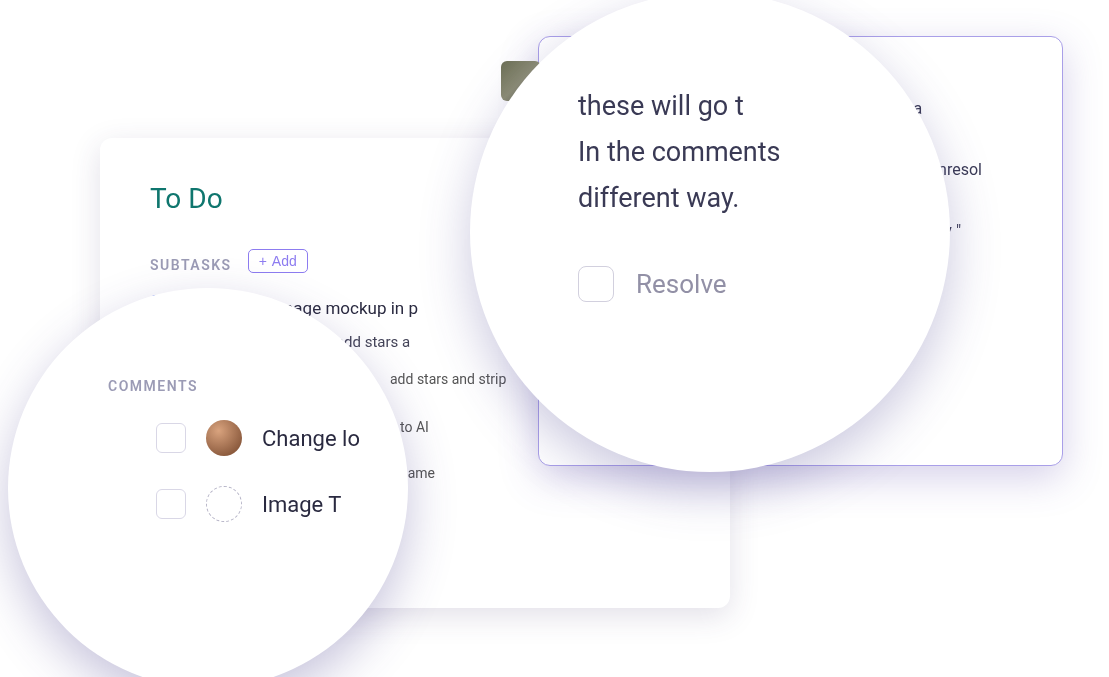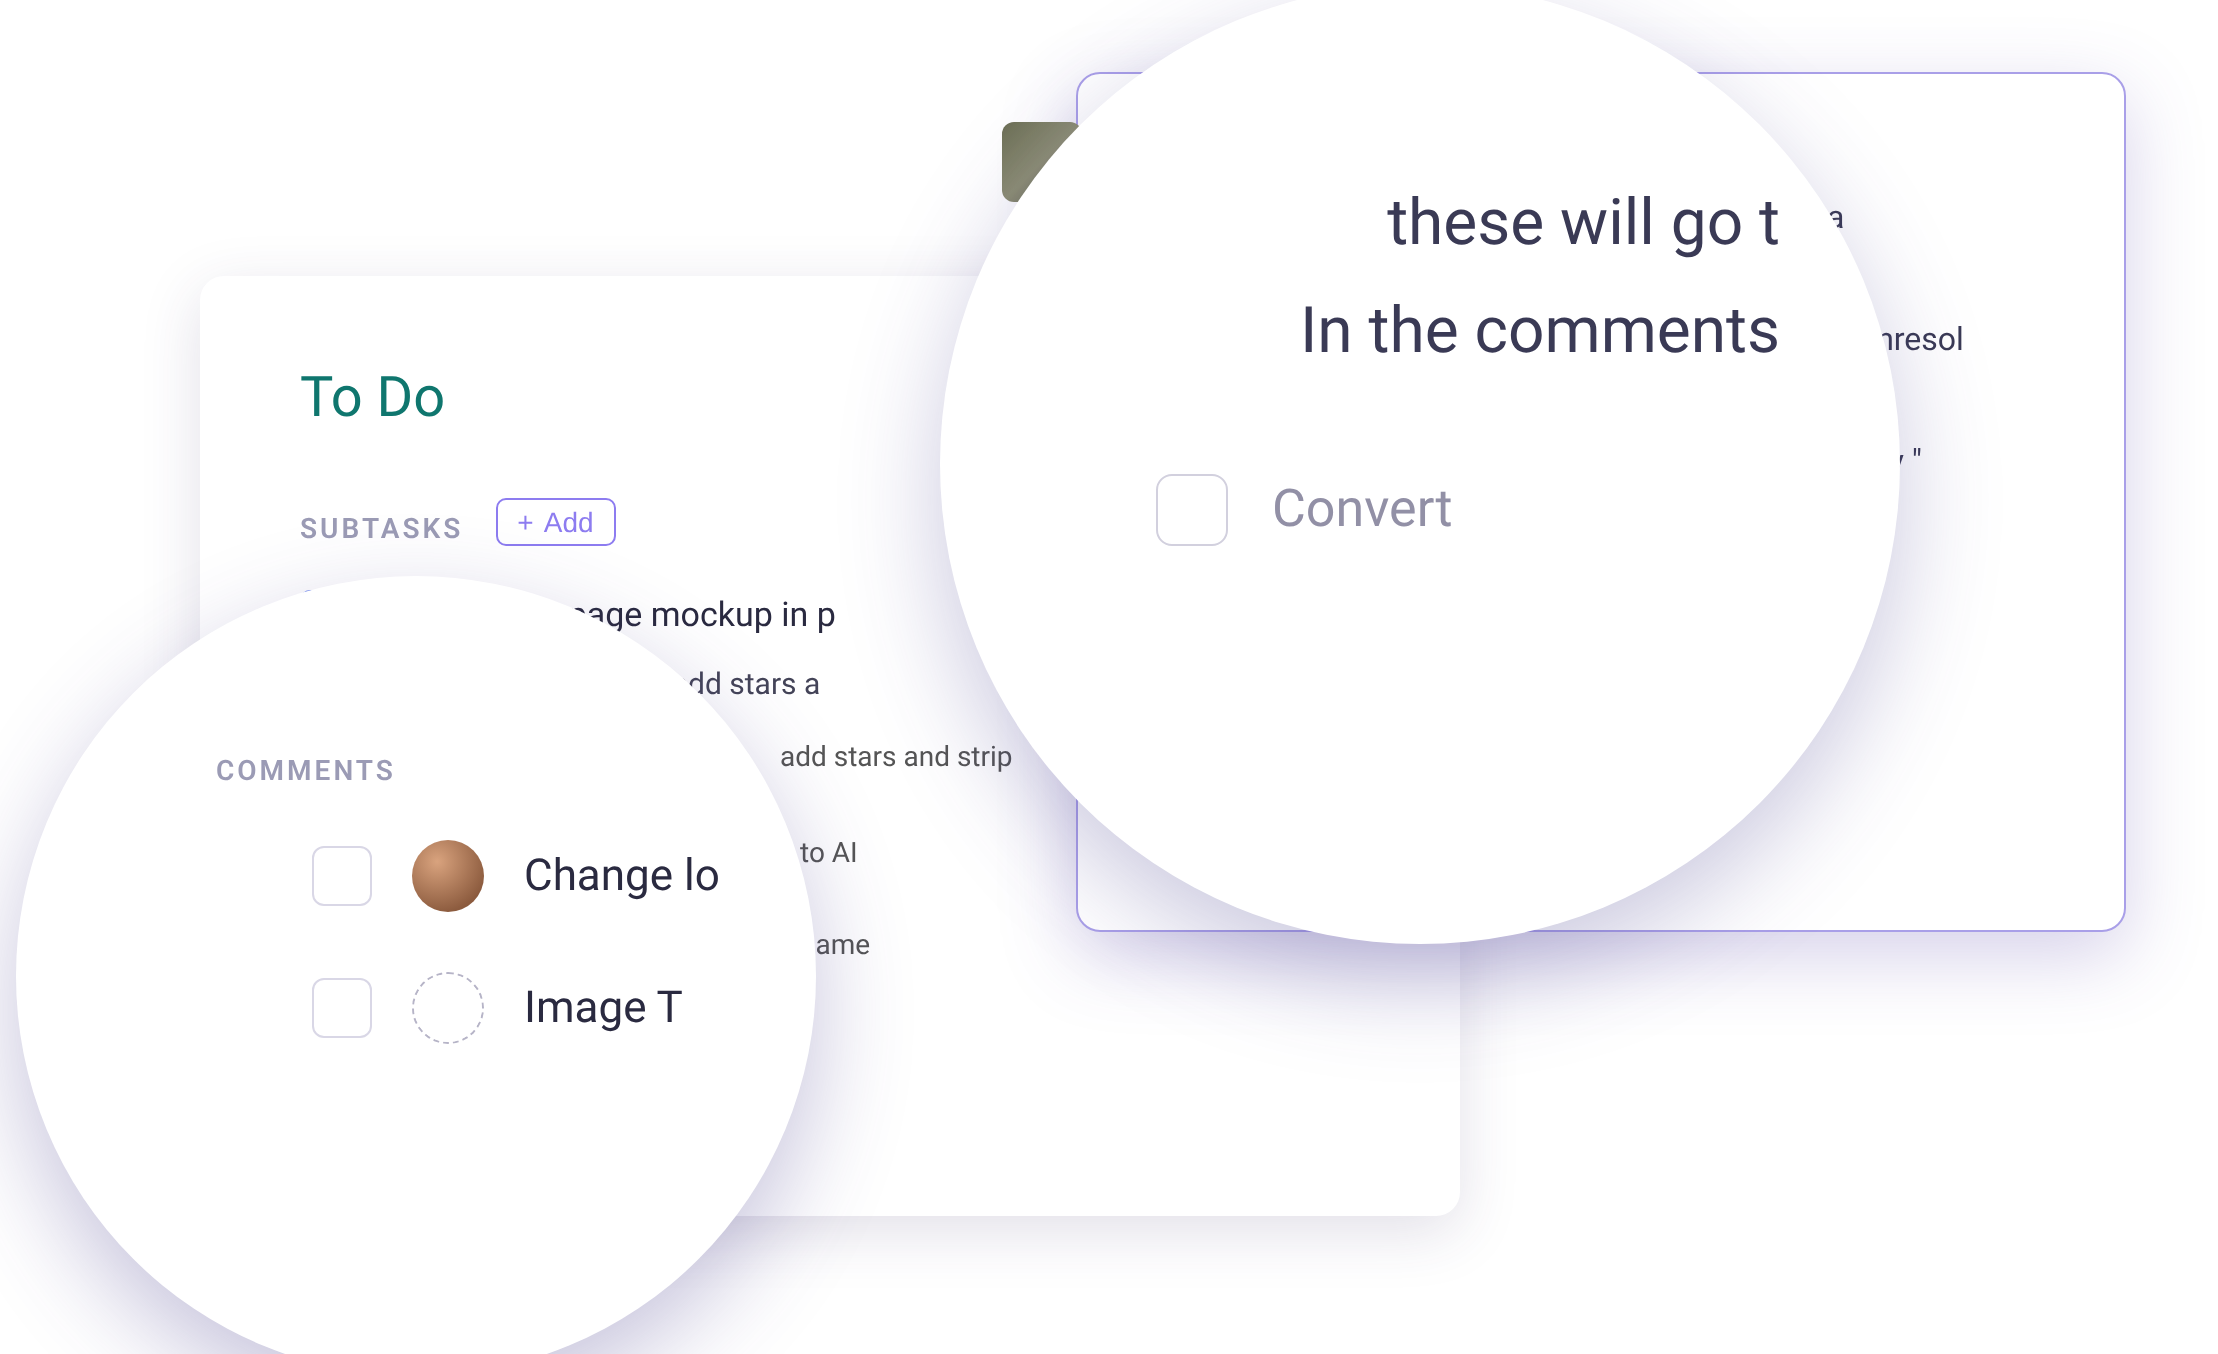--- a/index.html
+++ b/index.html
@@ -196,24 +196,23 @@
       top: -8px;
       width: 480px;
       height: 480px;
       background: #fff;
       border-radius: 50%;
       box-shadow: 0 18px 50px rgba(70,60,140,0.28);
       overflow: hidden;
       padding: 92px 60px 40px 108px;
     }
     .lens-right-body {
-      font-size: 32px;
+      font-size: 27px;
       line-height: 1.7;
       color: #3a3a55;
-      text-align: right;
     }
     .resolve-row {
       display: flex;
       align-items: center;
       gap: 22px;
       margin-top: 44px;
     }
     .resolve-chk {
       width: 36px;
       height: 36px;
@@ -275,24 +274,25 @@
     <span style="margin-left:260px;">play a list of "Unresol</span><br>
     <span style="margin-left:260px;">lirectly.</span><br>
     <span style="margin-left:260px;">ll need to display "</span>
   </div>
 </div>
 
 <div class="lens-right">
   <div class="lens-right-body">
     <div>these will go t</div>
     <div>In the comments</div>
+    <div>different way.</div>
   </div>
   <div class="resolve-row">
     <div class="resolve-chk"></div>
-    <span class="resolve-label">Convert</span>
+    <span class="resolve-label">Resolve</span>
   </div>
 </div>
 
 <div class="lens-left">
   <div class="section-label">COMMENTS</div>
   <div class="lens-comment-list">
     <div class="lens-row">
       <div class="lens-chk"></div>
       <div class="lens-avatar"></div>
       <span class="lens-text">Change lo</span>

